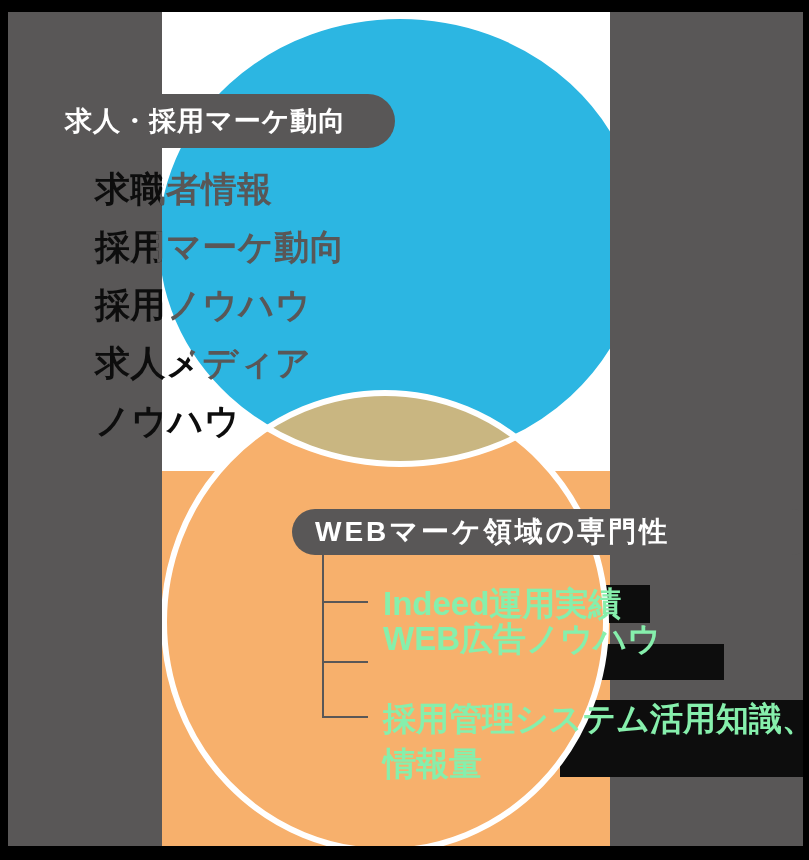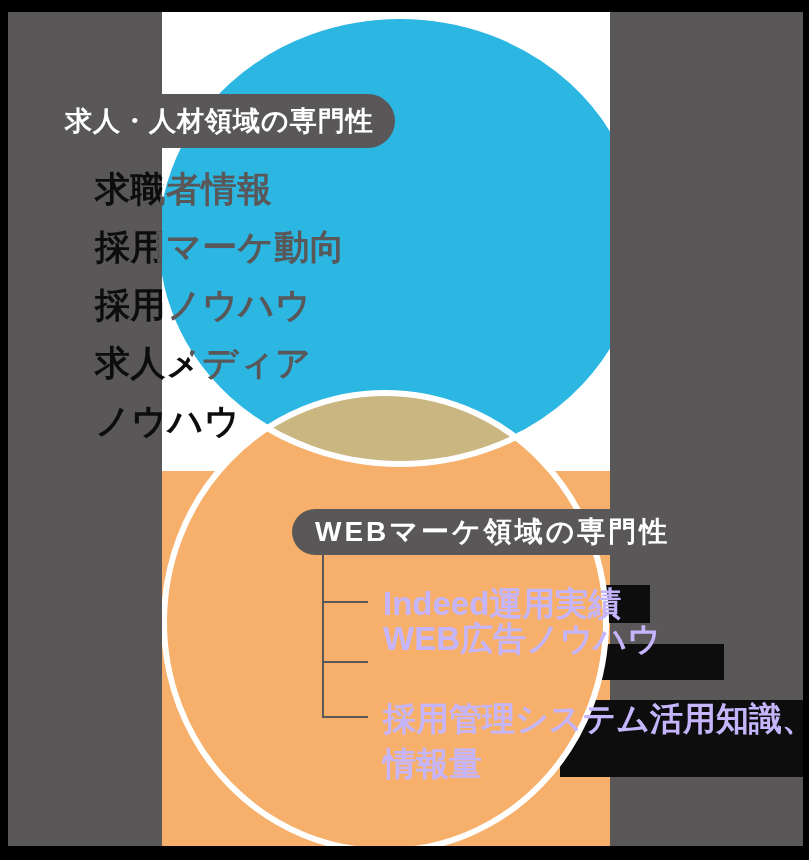--- a/index.html
+++ b/index.html
@@ -51,21 +51,21 @@
 
   
   .conn{background:#595757;}
   .conn.v{left:322px;top:551px;width:2px;height:167px;}
   .conn.h1{left:322px;top:601px;width:46px;height:2px;}
   .conn.h2{left:322px;top:661px;width:46px;height:2px;}
   .conn.h3{left:322px;top:716px;width:46px;height:2px;}
 
   
   .list-right div{
-    left:383px;color:#c4b5fd;font-weight:bold;
+    left:383px;color:#86efac;font-weight:bold;
     font-size:33px;line-height:45px;letter-spacing:0;
   }
   .list-right .r1{top:581px;white-space:nowrap;}
   .list-right .r2{top:616px;white-space:nowrap;}
   .list-right .r3{top:696px;width:436px;word-break:break-all;}
 
   
   .frame{background:#000000;z-index:50;}
   .frame.top{left:0;top:0;width:809px;height:12px;}
   .frame.bottom{left:0;top:846px;width:809px;height:14px;}
@@ -125,21 +125,21 @@
   <div class="conn h2"></div>
   <div class="conn h3"></div>
 
   <div class="list-right">
     <div class="r1">Indeed運用実績</div>
     <div class="r2">WEB広告ノウハウ</div>
     <div class="r3">採用管理システム活用知識、情報量</div>
   </div>
 
   <div class="pill pill1">
-    <span style="position:static">求人・人材領域の専門性</span>
+    <span style="position:static">求人・採用マーケ動向</span>
   </div>
   <div class="pill pill2">
     <span style="position:static">WEBマーケ領域の専門性</span>
   </div>
 
   <div class="frame top"></div>
   <div class="frame bottom"></div>
   <div class="frame left"></div>
   <div class="frame right"></div>
 

